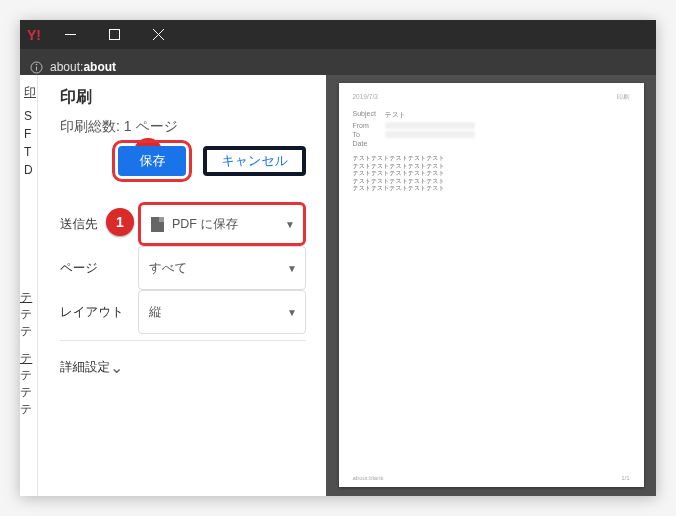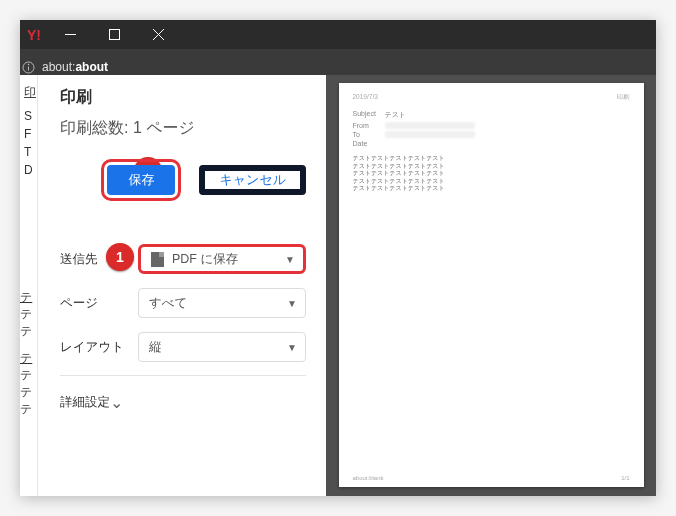--- a/index.html
+++ b/index.html
@@ -4,41 +4,41 @@
 <style>
 *{margin:0;padding:0;box-sizing:border-box;font-family:"Segoe UI","Meiryo","Hiragino Sans",sans-serif}
 body{background:#f5f5f5;display:flex;align-items:center;justify-content:center;height:516px;width:676px;overflow:hidden}
 .shadow-wrap{position:relative;width:636px;height:476px;background:#fff;box-shadow:0 2px 14px rgba(0,0,0,.25)}
 .titlebar{height:29px;background:#2b2b2b;color:#fff;display:flex;align-items:center;font-size:12px}
 .titlebar .app-icon{width:28px;display:flex;align-items:center;justify-content:center;color:#d82a3b;font-weight:bold;font-size:14px}
 .titlebar .title{flex:1;padding-left:2px}
 .win-btns{display:flex;height:100%}
 .win-btn{width:44px;display:flex;align-items:center;justify-content:center;color:#fff}
 .win-btn svg{display:block}
-.addrbar{height:36px;background:#3a3a3a;color:#e0e0e0;display:flex;align-items:center;font-size:12px;padding-left:0}
+.addrbar{height:36px;background:#3a3a3a;color:#e0e0e0;display:flex;align-items:center;font-size:12px;padding-left:8px}
 .addrbar .info-icon{width:16px;margin-right:6px;display:flex;align-items:center;justify-content:center}
 .addrbar b{color:#fff}
 .content{position:absolute;top:55px;left:0;right:0;bottom:0;display:flex;background:#fff}
 .left-strip{width:18px;border-right:1px solid #e5e5e5;padding-top:6px;font-size:12px;color:#333;overflow:hidden}
 .left-strip .lbl{height:22px;line-height:22px;padding-left:4px}
 .left-strip .u{text-decoration:underline;color:#444}
 .left-strip .ul{text-decoration:underline;color:#333;margin-top:110px}
 .panel{width:288px;padding:12px 20px 12px 22px;color:#303030}
 .panel h1{font-size:16px;font-weight:600;margin-bottom:10px}
-.subtitle{font-size:16px;color:#555;margin-bottom:26px}
-.btn-row{display:flex;justify-content:flex-end;gap:24px;margin-bottom:42px;position:relative}
+.subtitle{font-size:14px;color:#555;margin-bottom:10px}
+.btn-row{display:flex;justify-content:flex-end;gap:17px;margin-bottom:26px;position:relative}
 .btn-row .marker2{position:absolute;left:74px;top:-8px}
 .btn{height:30px;min-width:68px;border-radius:4px;font-size:13px;display:flex;align-items:center;justify-content:center;padding:0 14px}
 .btn-primary{background:#1a73e8;color:#fff;position:relative}
 .primary-outline{position:absolute;left:-6px;top:-6px;right:-6px;bottom:-6px;border:3px solid #e53238;border-radius:10px;pointer-events:none}
-.btn-secondary{background:#fff;color:#1a73e8;border:6px solid #0f172a}
+.btn-secondary{background:#fff;color:#1a73e8;border:4px solid #0f172a}
 .row{display:flex;align-items:center;height:44px;font-size:12.5px;color:#333}
 .row .label{width:78px}
 .row .ctrl{flex:1}
-.select{position:relative;height:30px;border:1px solid #dcdcdc;border-radius:4px;display:flex;align-items:center;padding:0 8px 0 10px;background:#fff;color:#555;font-size:12.5px;justify-content:space-between}
+.select{position:relative;height:44px;border:1px solid #dcdcdc;border-radius:4px;display:flex;align-items:center;padding:0 8px 0 10px;background:#fff;color:#555;font-size:12.5px;justify-content:space-between}
 .select .caret{font-size:10px;color:#666}
 .select.highlight{border:3px solid #e53238;border-radius:6px}
 .dest-row{position:relative}
 .dest-row .marker1{position:absolute;left:46px;top:6px;z-index:5}
 .pdf-ico{width:13px;height:15px;background:#666;position:relative;margin-right:8px;flex:0 0 auto}
 .pdf-ico:before{content:"";position:absolute;right:0;top:0;border-left:5px solid #666;border-top:5px solid #fff}
 .pdf-ico:after{content:"";position:absolute;right:0;top:0;width:5px;height:5px;background:#999}
 .divider{height:1px;background:#e4e4e4;margin:6px 0}
 .adv-row{display:flex;align-items:center;justify-content:flex-start;height:40px;font-size:12.5px;color:#333;cursor:pointer}
 .adv-row .chev{font-size:16px;color:#666}

